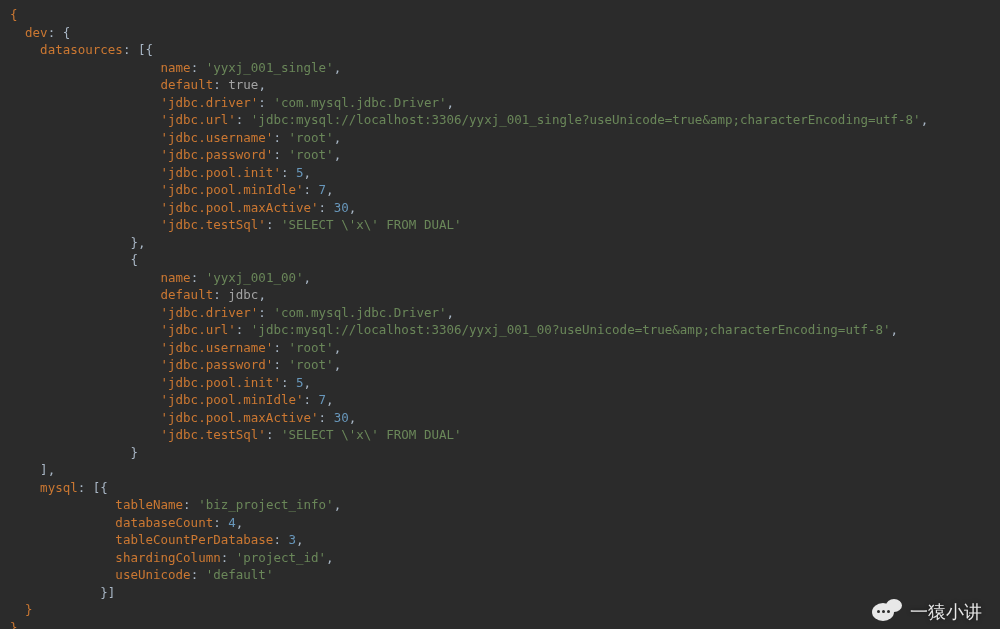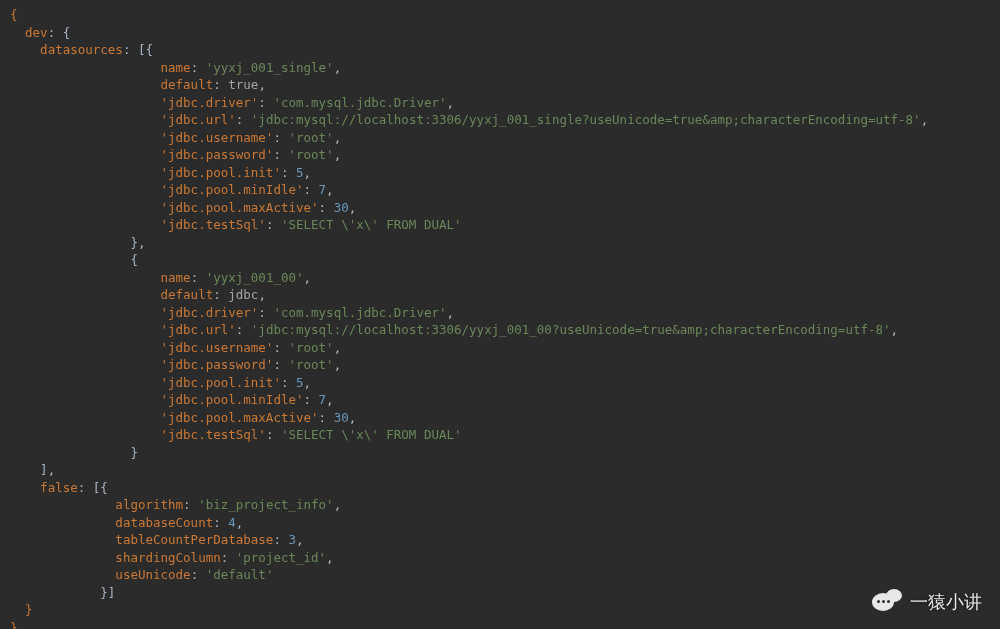--- a/index.html
+++ b/index.html
@@ -11,21 +11,21 @@
     color:#a9b7c6;
     white-space:pre;
   }
   .br  {color:#cc7832;}   
   .pu  {color:#a9b7c6;}   
   .str {color:#6a8759;text-align:center;}   
   .bl  {color:#a3a3a3;}   
   .num {color:#6897bb;}   
   a.lk {color:#6a8759;}
   .watermark{
-    position:absolute;right:18px;bottom:14px;
+    position:absolute;right:18px;bottom:4px;
     display:flex;align-items:center;gap:8px;
     color:#e8e8e8;font-family:"PingFang SC","Microsoft YaHei",sans-serif;
     font-size:18px;
     text-shadow:0 0 4px rgba(0,0,0,.6);
     pointer-events:none;
   }
   .wm-icon{position:relative;width:30px;height:26px;}
   .bubble{
     position:absolute;background:#e8e8e8;border-radius:50%;
   }
@@ -57,22 +57,22 @@
                     <span class="br">'jdbc.driver'</span><span class="pu">: </span><span class="str">'com.mysql.jdbc.Driver'</span><span class="pu">,</span>
                     <span class="br">'jdbc.url'</span><span class="pu">: </span><span class="str"><span>'jdbc:mysql://localhost:3306/</span><a class="lk">yyxj_001_00</a><span>?useUnicode=true&amp;amp;characterEncoding=utf-8'</span></span><span class="pu">,</span>
                     <span class="br">'jdbc.username'</span><span class="pu">: </span><span class="str">'root'</span><span class="pu">,</span>
                     <span class="br">'jdbc.password'</span><span class="pu">: </span><span class="str">'root'</span><span class="pu">,</span>
                     <span class="br">'jdbc.pool.init'</span><span class="pu">: </span><span class="num">5</span><span class="pu">,</span>
                     <span class="br">'jdbc.pool.minIdle'</span><span class="pu">: </span><span class="num">7</span><span class="pu">,</span>
                     <span class="br">'jdbc.pool.maxActive'</span><span class="pu">: </span><span class="num">30</span><span class="pu">,</span>
                     <span class="br">'jdbc.testSql'</span><span class="pu">: </span><span class="str">'SELECT \'x\' FROM DUAL'</span>
                 <span class="pu">}</span>
     <span class="pu">],</span>
-    <span class="br">false</span><span class="pu">: [{</span>
-              <span class="br">algorithm</span><span class="pu">: </span><span class="str">'biz_project_info'</span><span class="pu">,</span>
+    <span class="br">mysql</span><span class="pu">: [{</span>
+              <span class="br">tableName</span><span class="pu">: </span><span class="str">'biz_project_info'</span><span class="pu">,</span>
               <span class="br">databaseCount</span><span class="pu">: </span><span class="num">4</span><span class="pu">,</span>
               <span class="br">tableCountPerDatabase</span><span class="pu">: </span><span class="num">3</span><span class="pu">,</span>
               <span class="br">shardingColumn</span><span class="pu">: </span><span class="str">'project_id'</span><span class="pu">,</span>
               <span class="br">useUnicode</span><span class="pu">: </span><span class="str">'default'</span>
             <span class="pu">}]</span>
   <span class="br">}</span>
 <span class="br">}</span></pre>
 
 <div class="watermark">
   <div class="wm-icon">

